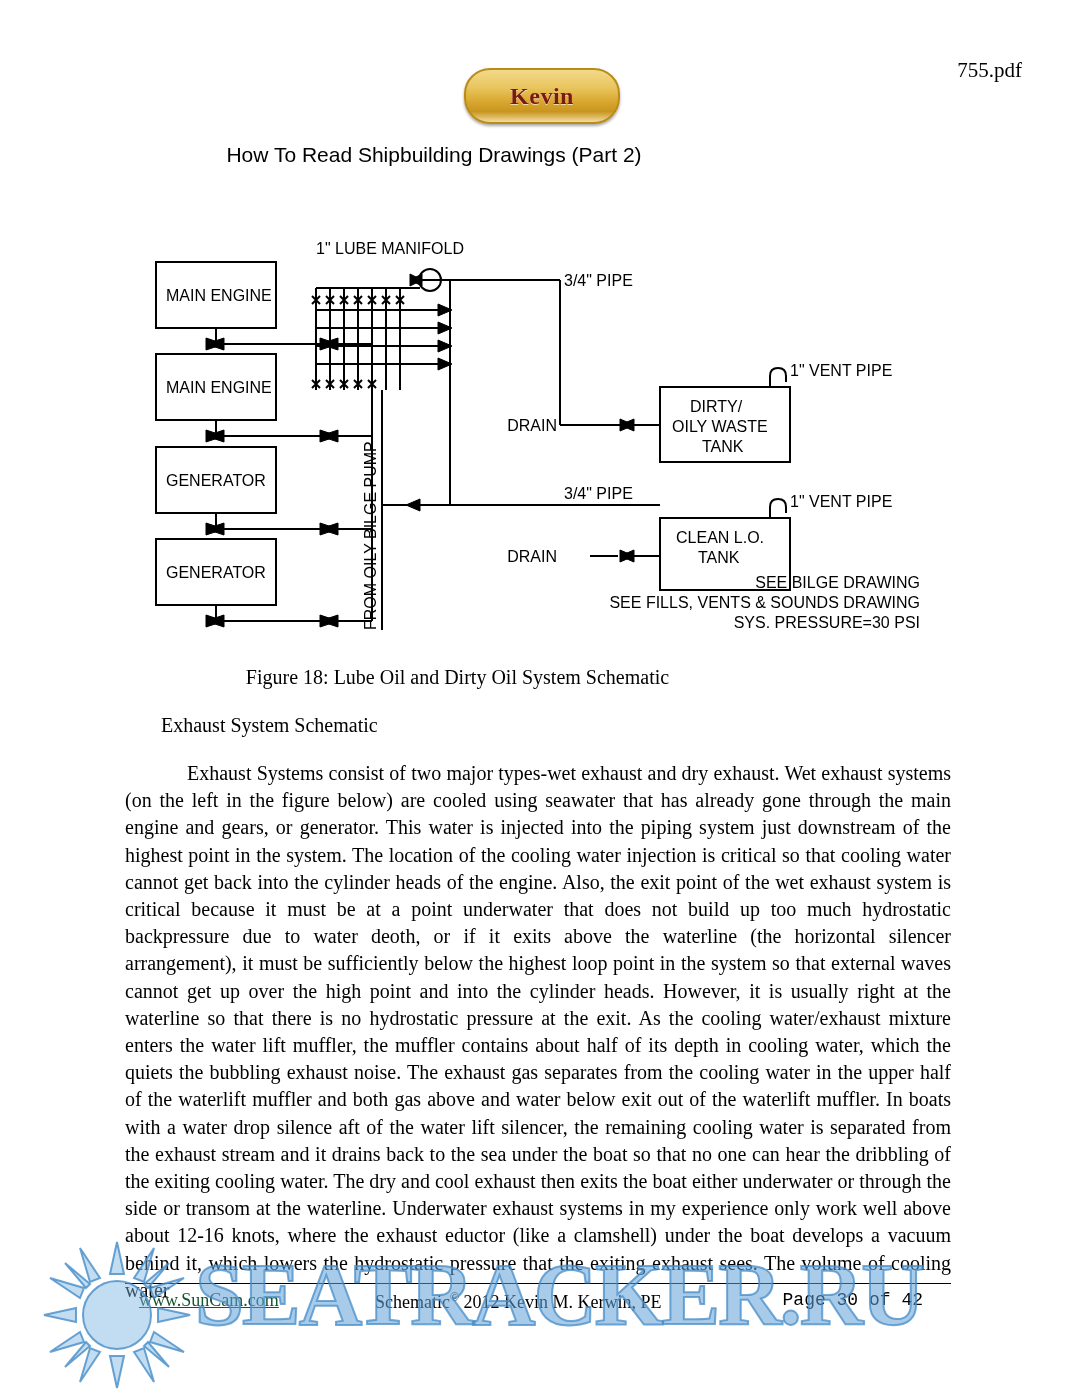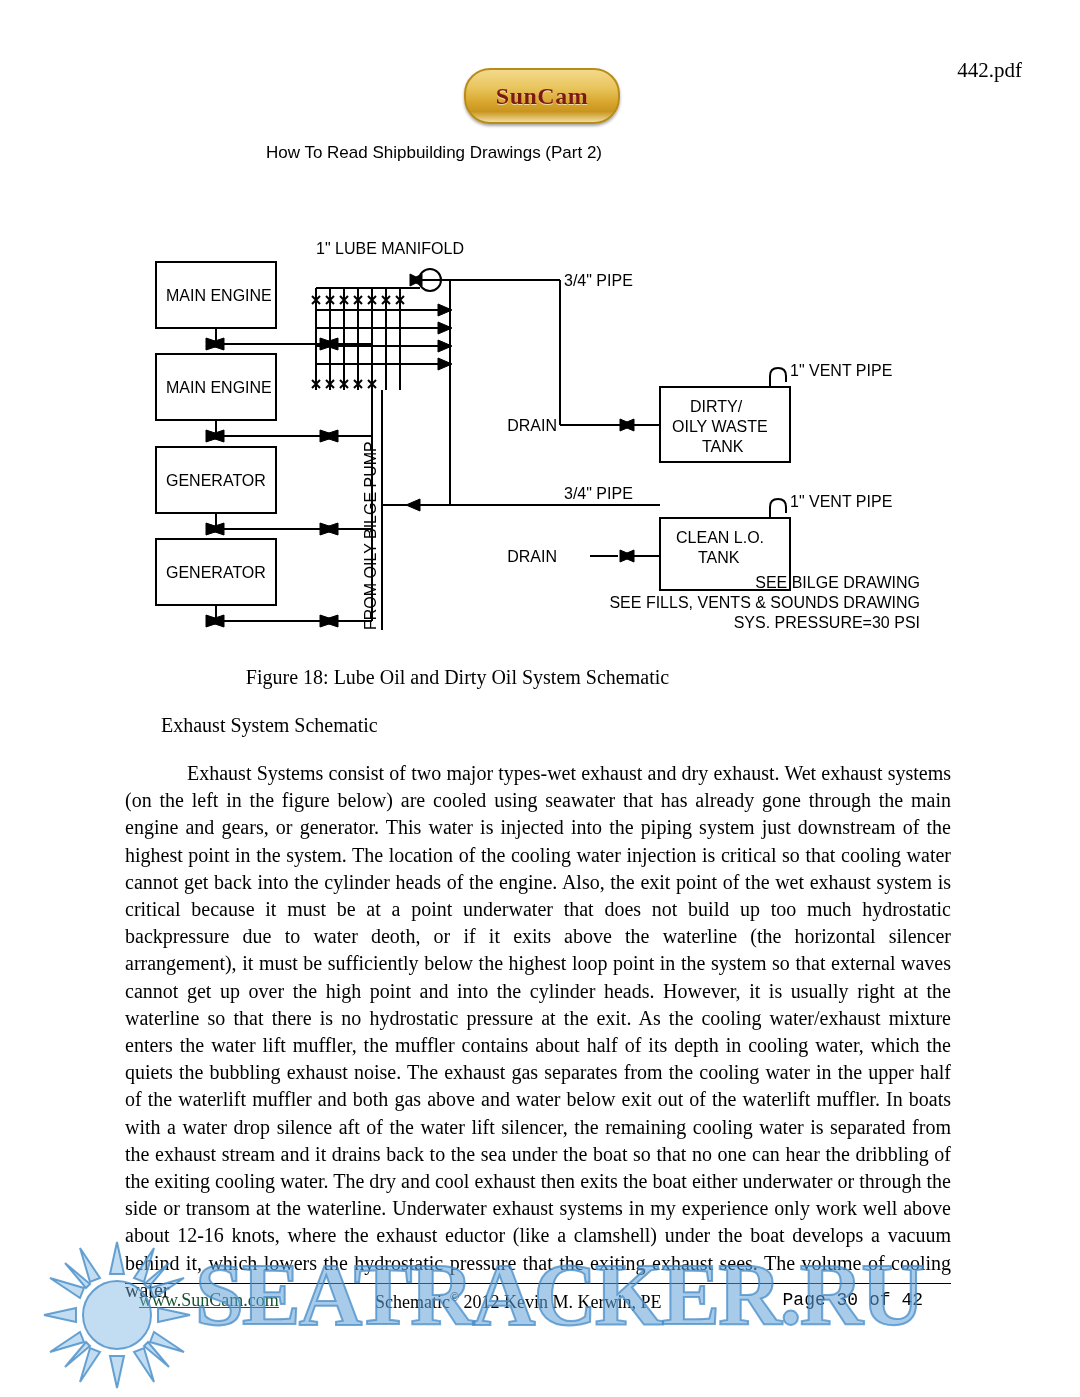--- a/index.html
+++ b/index.html
@@ -51,21 +51,21 @@
     letter-spacing: .5px;
     text-shadow: 0 1px 0 rgba(255,255,255,.6);
   }
   .course-title {
     position: absolute;
     top: 143px;
     left: 0;
     width: 868px;
     text-align: center;
     font-family: "Liberation Sans", sans-serif;
-    font-size: 17px;
+    font-size: 21px;
   }
   .course-sub {
     position: absolute;
     top: 171px;
     left: 0;
     width: 1080px;
     text-align: center;
     font-family: "Liberation Sans", sans-serif;
     font-style: italic;
     font-weight: bold;
@@ -172,24 +172,24 @@
   svg text {
     font-family: "Liberation Sans", sans-serif;
     fill: #000;
   }
 </style>
 </head>
 <body>
 
 <div class="page">
 
-  <div class="pdf-name">442.pdf</div>
+  <div class="pdf-name">755.pdf</div>
 
   <div class="logo">
-    <span class="logo-text">SunCam</span>
+    <span class="logo-text">Kevin</span>
   </div>
 
   <div class="course-title">How To Read Shipbuilding Drawings (Part 2)</div>
 
   <div class="figure-wrap">
     <svg width="840" height="420" viewBox="0 0 840 420">
       <g stroke="#000" fill="none" stroke-width="2">
 
         <rect x="36" y="22" width="120" height="66"></rect>
         <rect x="36" y="114" width="120" height="66"></rect>

